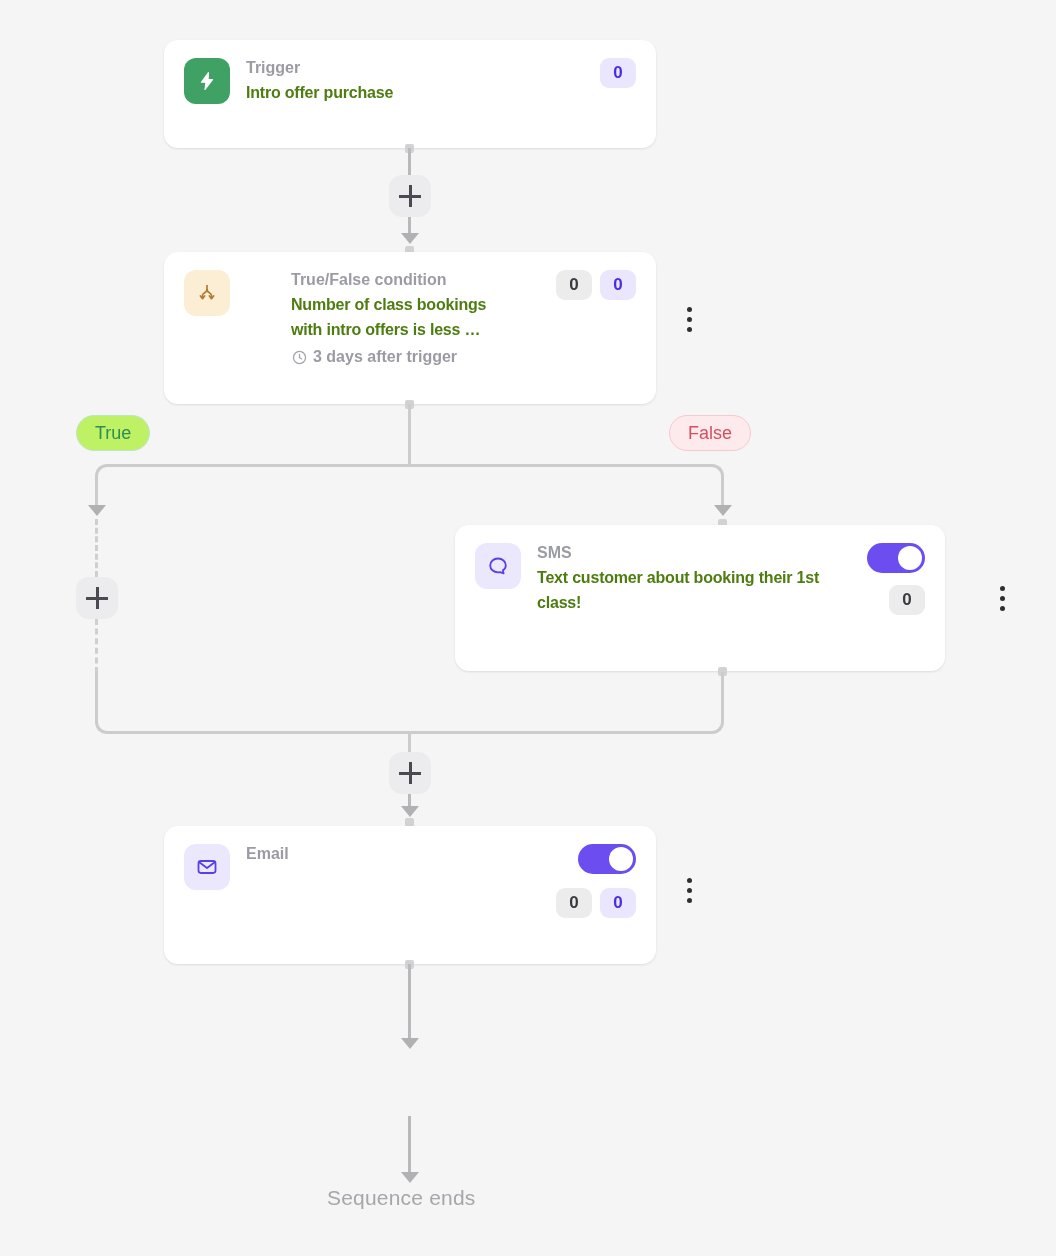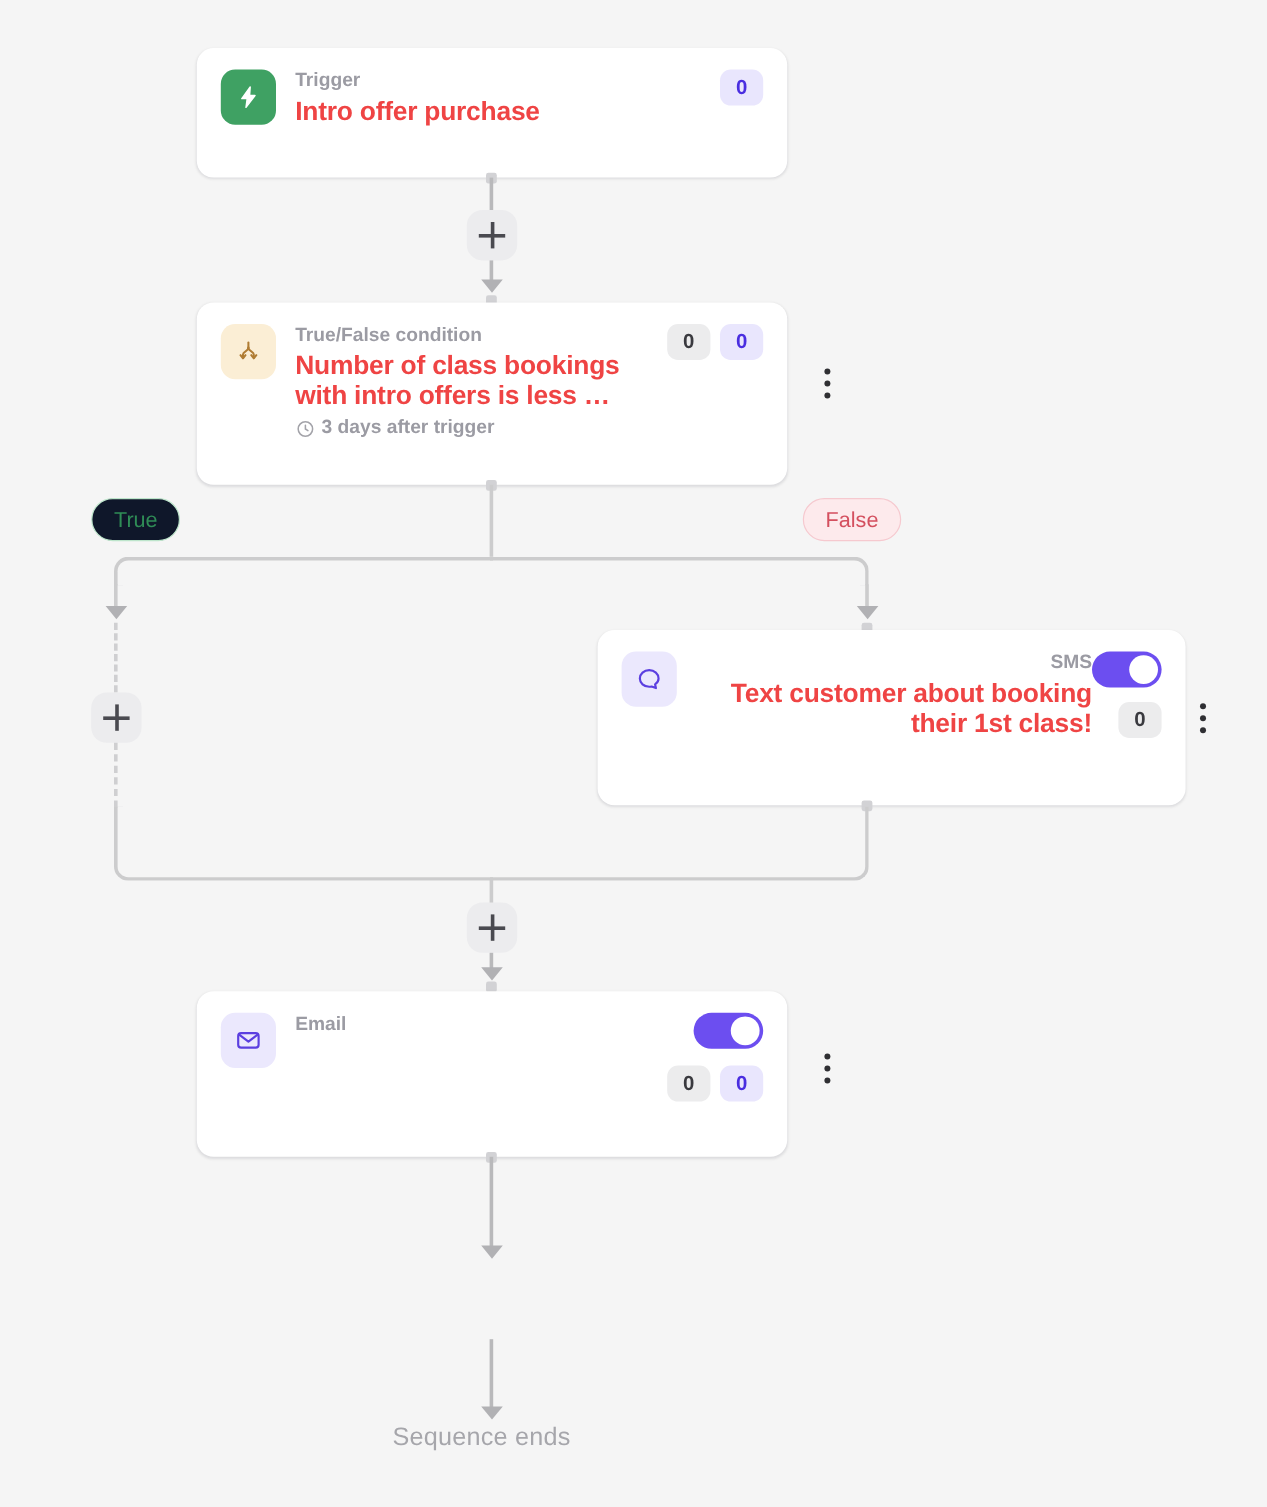--- a/index.html
+++ b/index.html
@@ -44,22 +44,22 @@
 
   .card-body { flex: 1 1 auto; min-width: 0; }
 
   .card-kind {
     font-size: 16px;
     color: #9b9ba3;
     line-height: 20px;
     margin-bottom: 2px;
   }
   .card-title {
-    font-size: 22px;
-    color: #ef4444;
+    font-size: 16px;
+    color: #4d7c0f;
     line-height: 25px;
     letter-spacing: -.2px;
   }
   .card-meta {
     display: flex;
     align-items: center;
     gap: 5px;
     font-size: 16px;
     color: #9b9ba3;
     margin-top: 6px;
@@ -159,21 +159,21 @@
 
   
   .pill {
     position: absolute;
     height: 36px;
     border-radius: 18px;
     display: flex; align-items: center; justify-content: center;
     font-size: 18px;
     padding: 0 18px;
   }
-  .pill.true  { background: #0f172a; border: 1px solid #bde5cb; color: #2f8c56; }
+  .pill.true  { background: #bef264; border: 1px solid #bde5cb; color: #2f8c56; }
   .pill.false { background: #fdeaec; border: 1px solid #f6c9cf; color: #d4505f; }
 
   
   .add-step {
     position: absolute;
     height: 54px;
     background: #6c4ef0;
     border-radius: 13px;
     display: flex; align-items: center; justify-content: center;
     gap: 12px;
@@ -215,21 +215,21 @@
     </div>
   </div>
   <div class="port" style="left:405px; top:144px;"></div>
 
   <div class="vline" style="left:408px; top:148px; height:28px;"></div>
   <div class="plus-btn" style="left:389px; top:175px;"></div>
   <div class="vline" style="left:408px; top:217px; height:17px;"></div>
   <div class="arrow-down" style="left:401px; top:233px;"></div>
   <div class="port" style="left:405px; top:246px;"></div>
 
-  <div class="card" style="left:164px; top:252px; width:492px; height:152px;">
+  <div class="card" style="left:164px; top:252px; width:492px; height:152px;gap:45px;">
     <div class="icon-box amber">
       <svg width="24" height="24" viewBox="0 0 24 24" fill="none" stroke="#b07c33" stroke-width="1.7" stroke-linecap="round" stroke-linejoin="round">
         <path d="M12 4.5 V8.5"></path>
         <path d="M12 8.5 C12 12 7.5 11.5 7.5 14.5 V17"></path>
         <path d="M12 8.5 C12 12 16.5 11.5 16.5 14.5 V17"></path>
         <path d="M5.4 15 L7.5 17.6 L9.6 15"></path>
         <path d="M14.4 15 L16.5 17.6 L18.6 15"></path>
       </svg>
     </div>
     <div class="card-body">
@@ -272,21 +272,21 @@
   <div class="arrow-down" style="left:714px; top:505px;"></div>
   <div class="port" style="left:718px; top:519px;"></div>
 
   <div class="pill true" style="left:76px; top:415px;">True</div>
   <div class="pill false" style="left:669px; top:415px;">False</div>
 
   <div class="vline dashed" style="left:95px; top:519px; height:58px;"></div>
   <div class="plus-btn" style="left:76px; top:577px;"></div>
   <div class="vline dashed" style="left:95px; top:619px; height:54px;"></div>
 
-  <div class="card" style="left:498px; top:525px; width:490px; height:146px;text-align:right;">
+  <div class="card" style="left:455px; top:525px; width:490px; height:146px;">
     <div class="icon-box violet">
       <svg width="24" height="24" viewBox="0 0 24 24" fill="none" stroke="#5b3fe0" stroke-width="1.8">
         <path d="M12 4.5 C7.6 4.5 4.2 7.6 4.2 11.4 C4.2 15.2 7.6 18.3 12 18.3
                  C12.7 18.3 13.4 18.2 14 18.1 L17.6 19.4 L16.9 16.3
                  C18.6 15.1 19.8 13.4 19.8 11.4 C19.8 7.6 16.4 4.5 12 4.5 Z" stroke-linejoin="round"></path>
       </svg>
     </div>
     <div class="card-body">
       <div class="card-kind">SMS</div>
       <div class="card-title">Text customer about booking their 1st class!</div>

